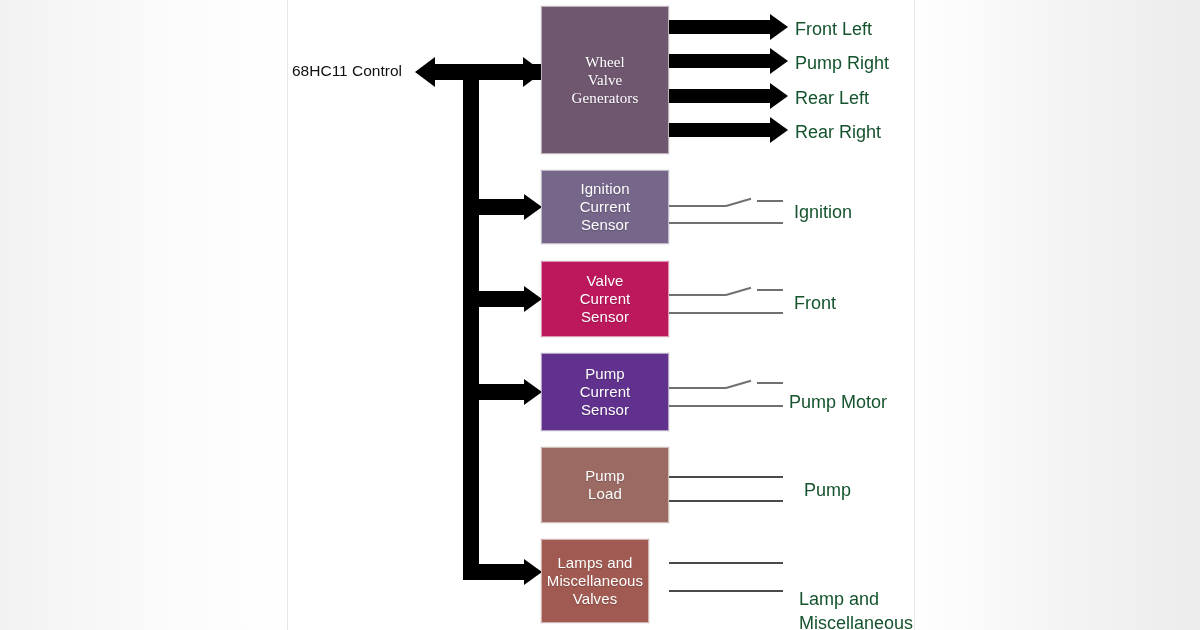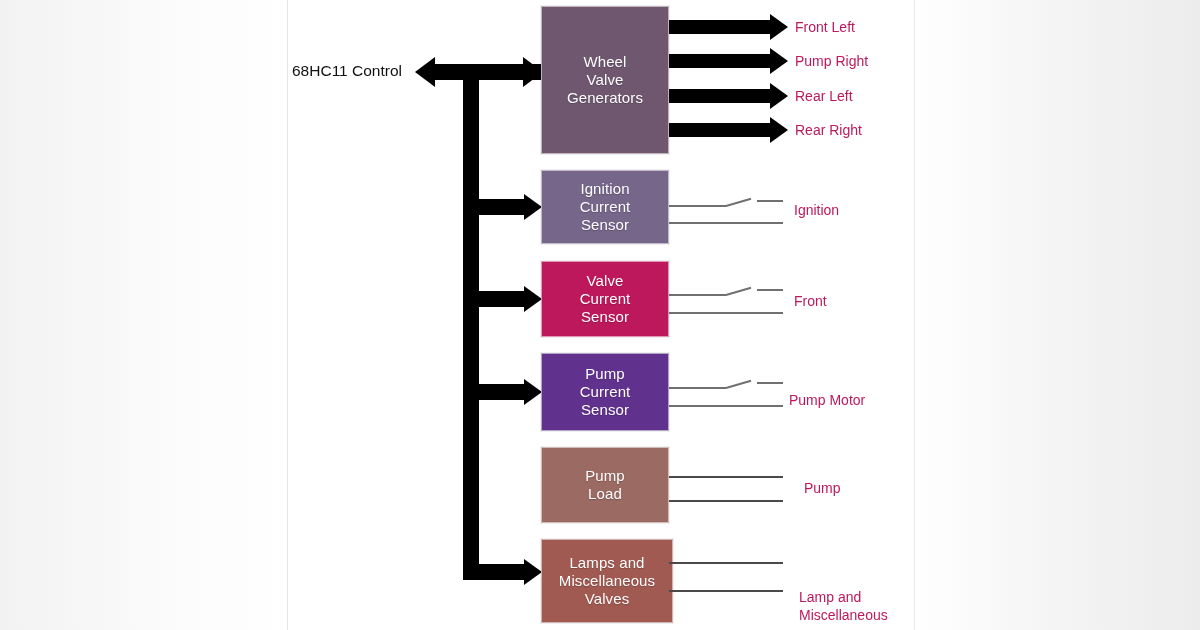--- a/index.html
+++ b/index.html
@@ -39,21 +39,21 @@
   }
   .arrowR.big{border-top-width:15px;border-bottom-width:15px;border-left-width:20px;}
   .arrowL.big{border-top-width:15px;border-bottom-width:15px;border-right-width:20px;}
 
   
   .wire{position:absolute;height:2px;background:#707070;}
   .wire.dark{background:#4a4a4a;}
   .sw{position:absolute;height:2px;background:#707070;transform-origin:left center;}
 
   
-  .lbl{position:absolute;color:#be185d;font-size:14px;white-space:nowrap;line-height:1.3;}
+  .lbl{position:absolute;color:#14532d;font-size:18px;white-space:nowrap;line-height:1.3;}
   .lbl.two{line-height:1.32;}
   .ctrl{position:absolute;color:#111;font-size:15.5px;white-space:nowrap;}
 </style>
 </head>
 <body>
 
 <div id="stage">
 
   <div class="panel"></div>
   <div class="seam" style="left:287px;"></div>
@@ -72,21 +72,21 @@
 
   <div class="bar" style="left:479px;top:291px;width:48px;height:16px;"></div>
   <div class="arrowR" style="left:524px;top:286px;"></div>
 
   <div class="bar" style="left:479px;top:384px;width:48px;height:16px;"></div>
   <div class="arrowR" style="left:524px;top:379px;"></div>
 
   <div class="bar" style="left:463px;top:564px;width:64px;height:16px;"></div>
   <div class="arrowR" style="left:524px;top:559px;"></div>
 
-  <div class="block" style="left:541px;top:6px;width:128px;height:148px;background:#6f5770;">
+  <div class="block" style="left:541px;top:6px;width:128px;height:148px;background:#6f5770;font-family:Liberation Serif, serif;">
     <div>
       <span>Wheel</span>
       <span>Valve</span>
       <span>Generators</span>
     </div>
   </div>
 
   <div class="block" style="left:541px;top:170px;width:128px;height:74px;background:#75668a;">
     <div>
       <span>Ignition</span>
@@ -111,21 +111,21 @@
     </div>
   </div>
 
   <div class="block" style="left:541px;top:447px;width:128px;height:76px;background:#9a6a63;">
     <div>
       <span>Pump</span>
       <span>Load</span>
     </div>
   </div>
 
-  <div class="block" style="left:541px;top:539px;width:132px;height:84px;background:#a05a51;">
+  <div class="block" style="left:541px;top:539px;width:108px;height:84px;background:#a05a51;">
     <div>
       <span>Lamps and</span>
       <span>Miscellaneous</span>
       <span>Valves</span>
     </div>
   </div>
 
   <div class="bar" style="left:669px;top:20px;width:104px;height:14px;"></div>
   <div class="arrowR" style="left:770px;top:14px;"></div>
   <div class="lbl" style="left:795px;top:18px;">Front Left</div>

